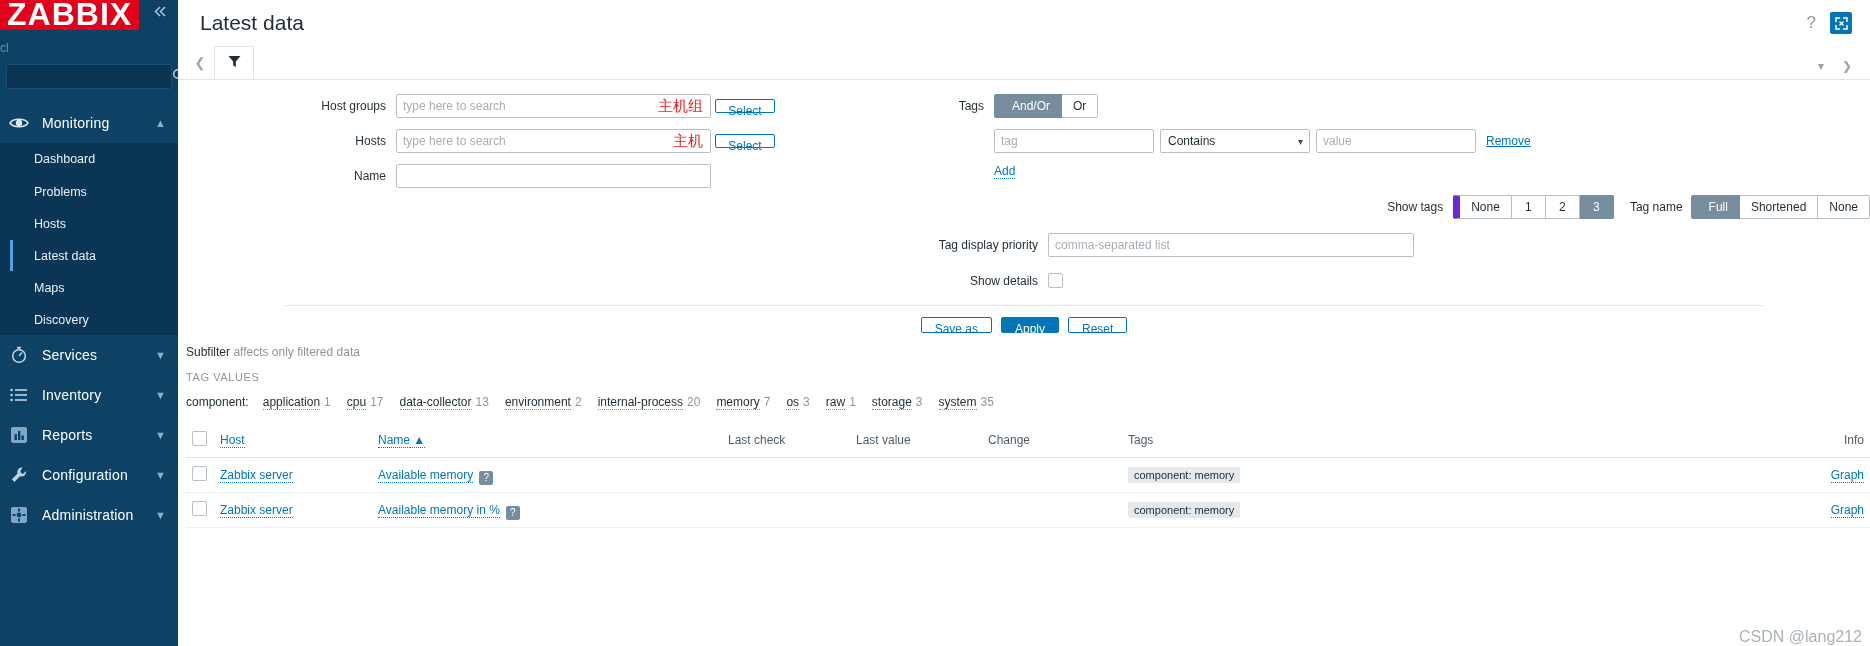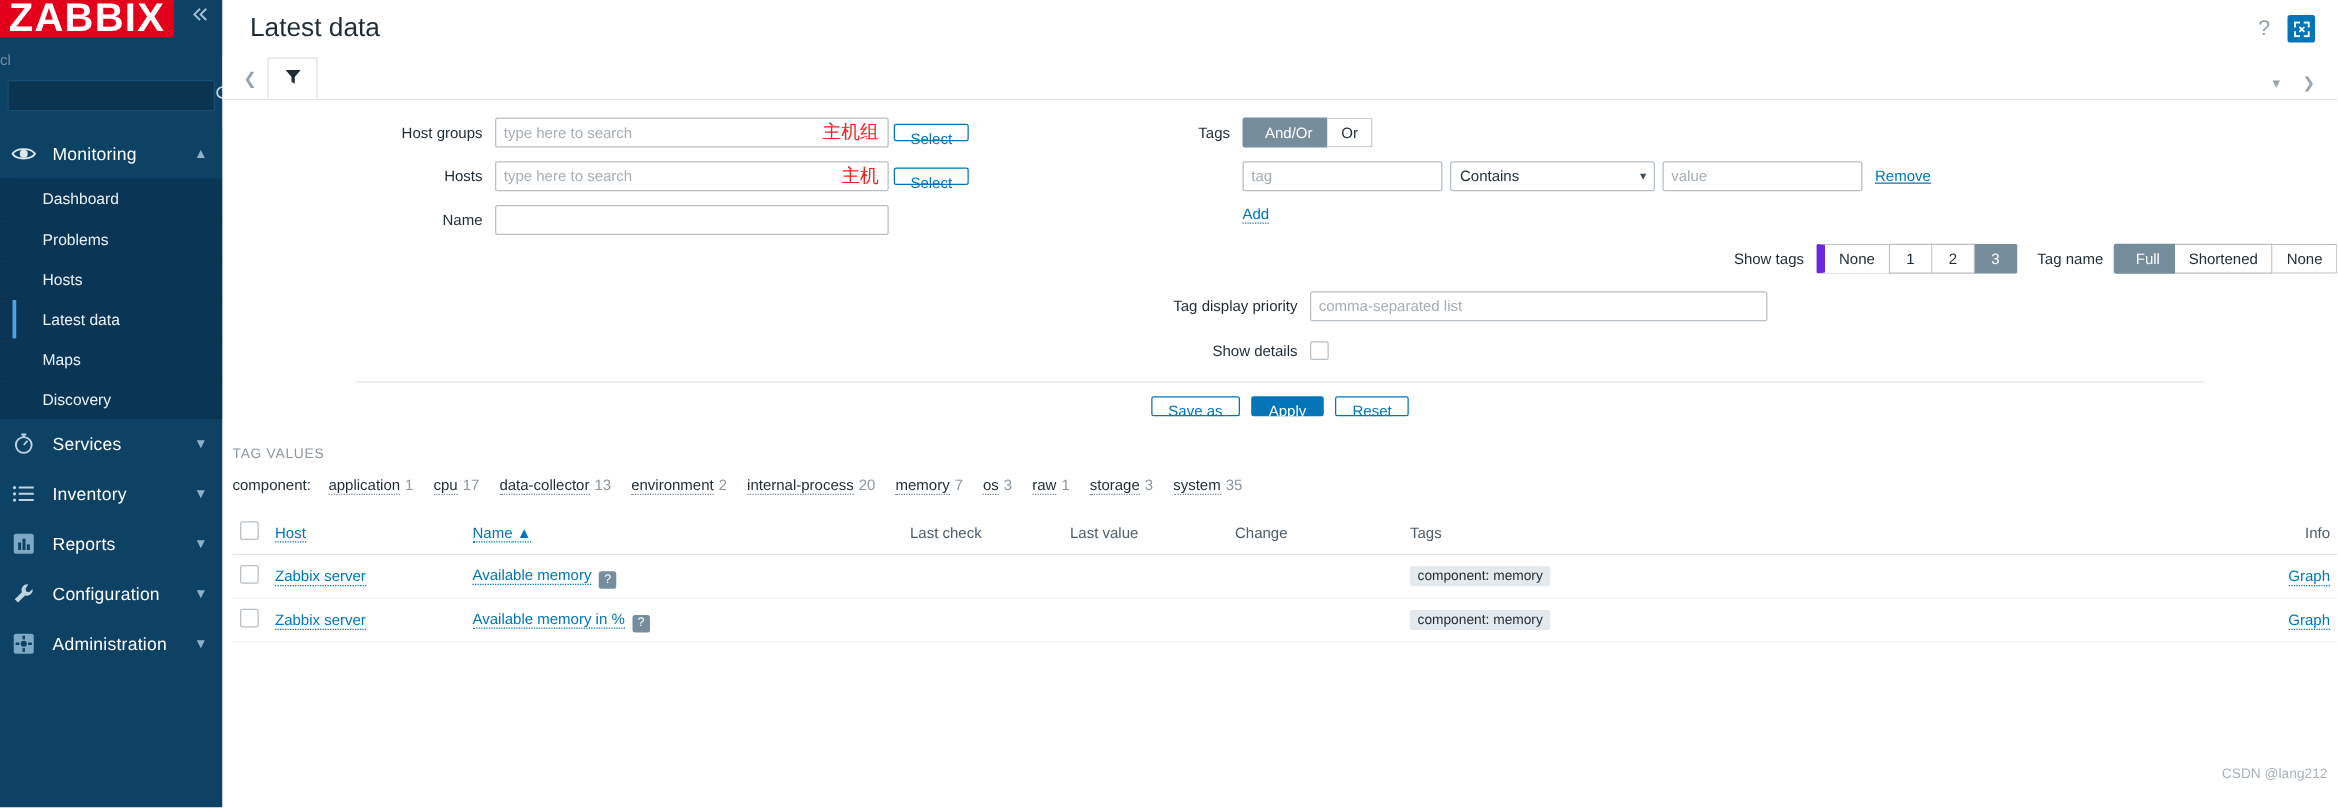--- a/index.html
+++ b/index.html
@@ -257,22 +257,22 @@
     display: inline-block; background: #e3e9ed; color: #1f2c33;
     font-size: 11px; padding: 2px 6px; border-radius: 2px;
   }
   .qmark {
     display: inline-block; width: 14px; height: 14px;
     background: #768d9e; color: #fff; font-size: 10px;
     text-align: center; line-height: 14px; border-radius: 2px;
     margin-left: 6px; cursor: pointer; position: relative; top: 2px;
   }
   .watermark {
-    position: absolute; right: 8px; bottom: 21px;
-    color: #9aa6ad; font-size: 11px; opacity: .85;
+    position: absolute; right: 8px; bottom: 0;
+    color: #9aa6ad; font-size: 16px; opacity: .85;
   }
   .col-c { width: 28px; }
 </style>
 </head>
 <body>
 
 <div class="app">
 
   <div class="sidebar">
 
@@ -482,21 +482,21 @@
           <div class="seg">
             <div class="sg on">And/Or</div>
             <div class="sg">Or</div>
           </div>
         </div>
 
         <div class="frow">
           <div class="flabel w-right"></div>
           <input class="txt" style="width: 160px;" type="text" placeholder="tag">
           <span class="sel-wrap" style="margin-left:6px;">
-            <select class="sel" style="width:164px;">
+            <select class="sel" style="width:150px;">
               <option>Contains</option>
             </select>
             <span class="caret">▾</span>
           </span>
           <input class="txt" style="width: 160px; margin-left: 6px;" type="text" placeholder="value">
           <a class="lnk u" style="margin-left:10px;">Remove</a>
         </div>
 
         <div class="frow">
           <div class="flabel w-right"></div>
@@ -534,20 +534,24 @@
 
     <div class="filter-sep"></div>
 
     <div class="filter-actions">
       <button class="btn">Save as</button>
       <button class="btn btn-primary">Apply</button>
       <button class="btn">Reset</button>
     </div>
 
     <div class="subfilter">
+      <div class="sf-head">
+        <span>Subfilter</span>
+        <span class="muted">affects only filtered data</span>
+      </div>
 
       <div class="sf-box">
         <div class="sf-title">TAG VALUES</div>
         <div class="sf-row">
           <span class="sf-key">component:</span>
 
           <span class="sf-val">
             <a>application</a><span class="sf-cnt">1</span>
           </span>
           <span class="sf-val">

